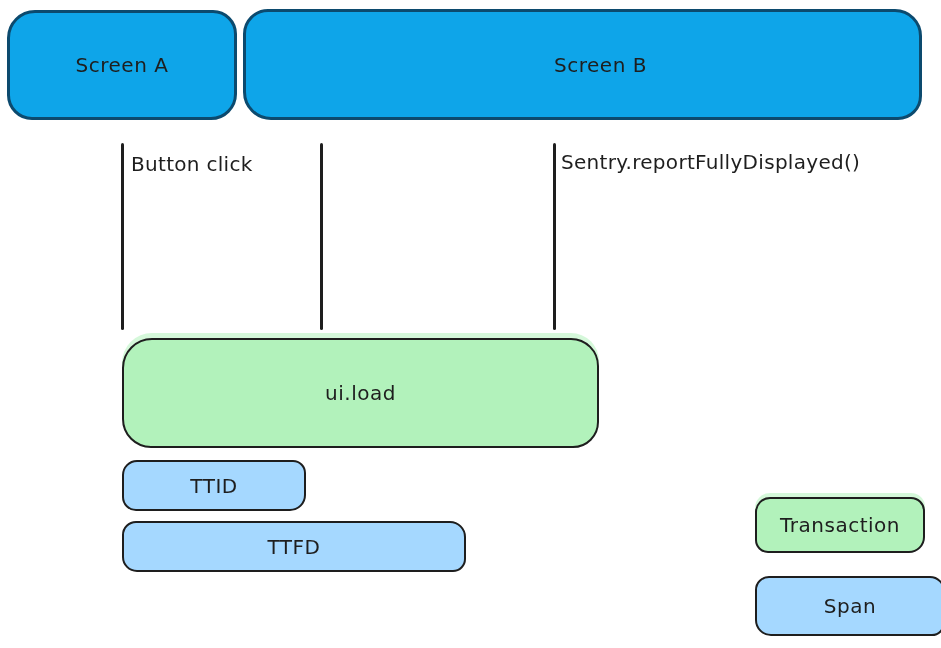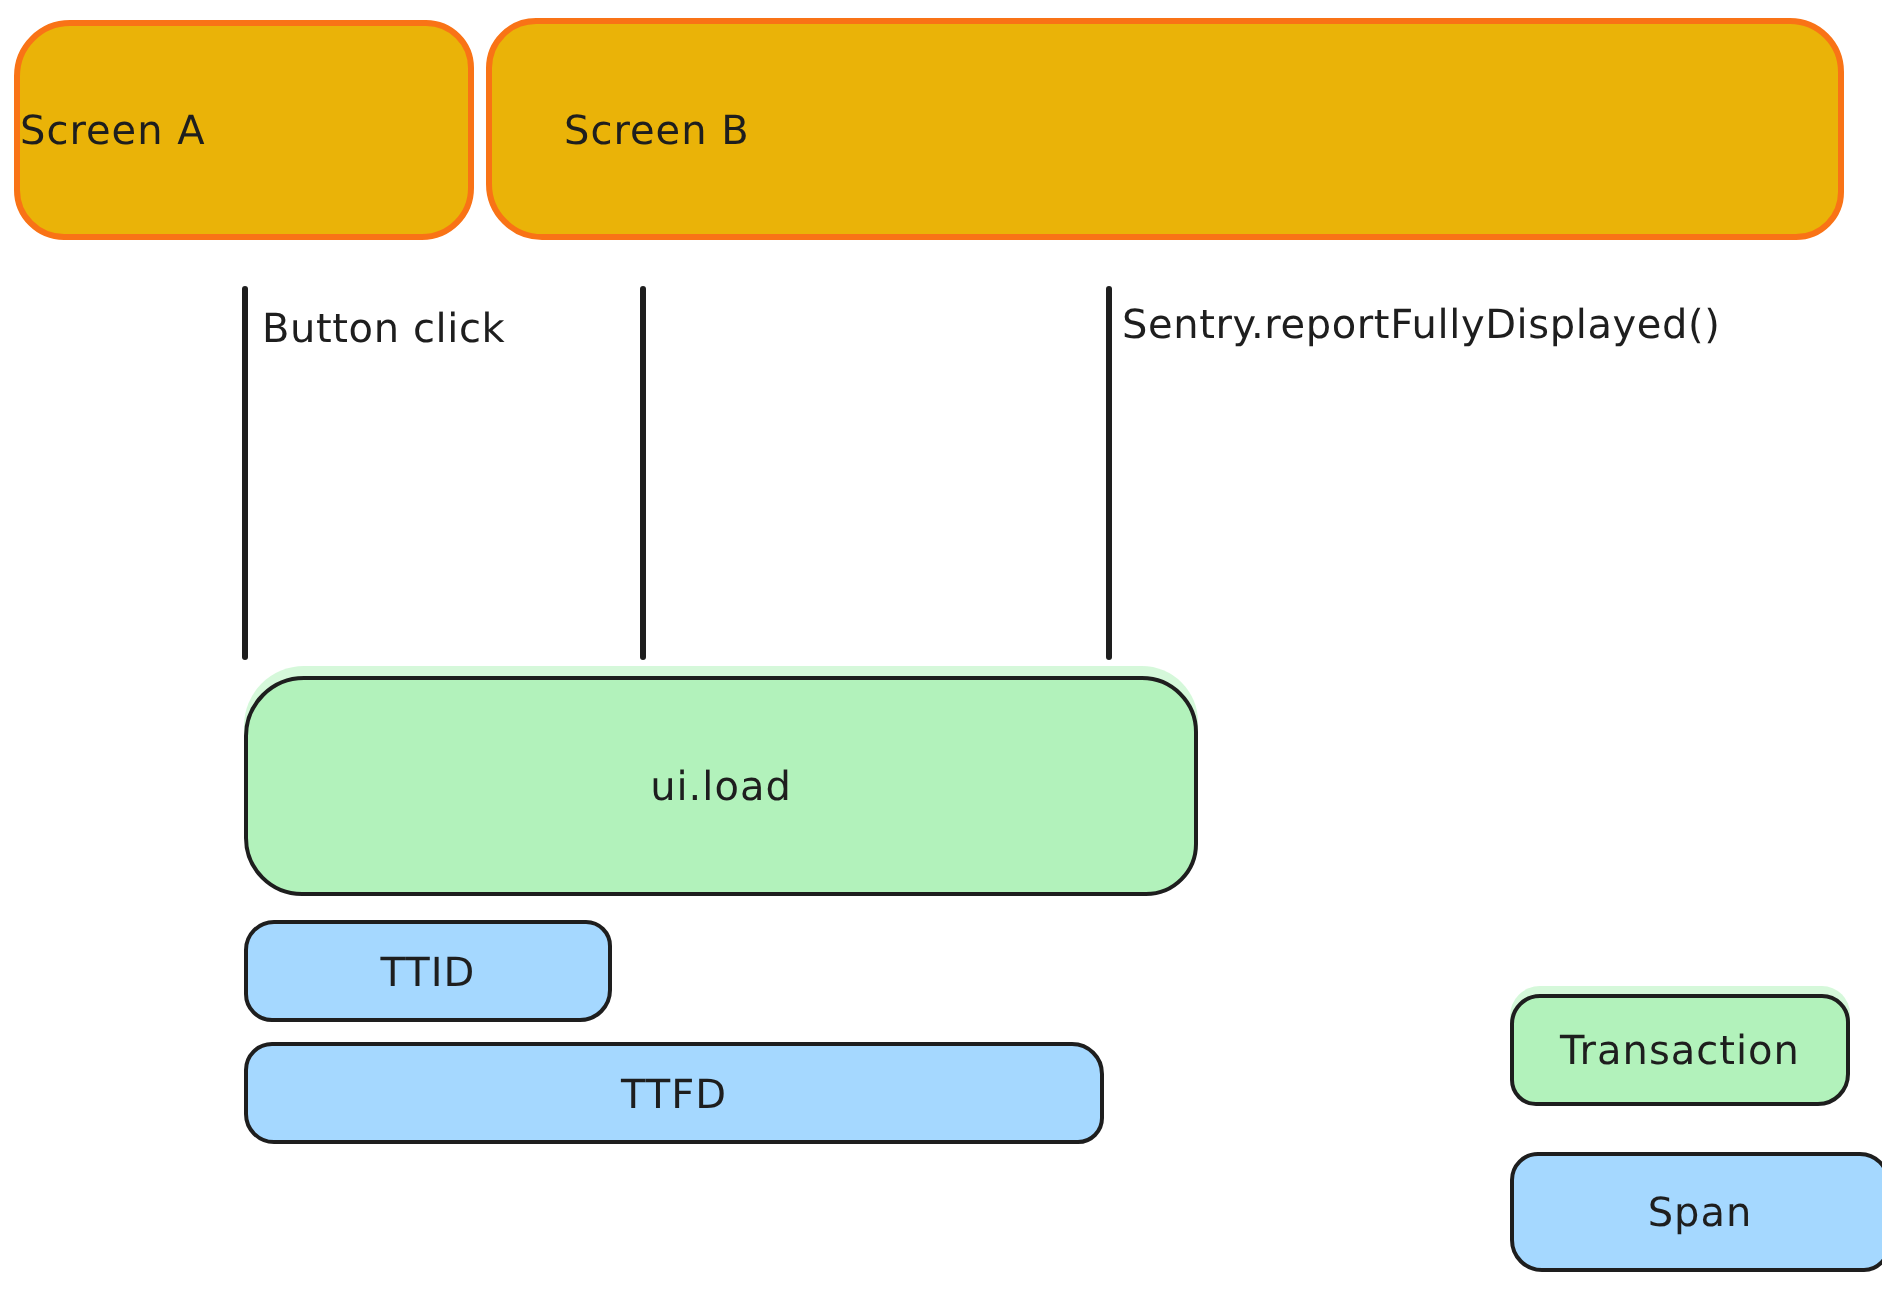--- a/index.html
+++ b/index.html
@@ -13,25 +13,25 @@
     height: 648px;
     background: #ffffff;
     font-family: "DejaVu Sans", sans-serif;
     color: #1e1e1e;
     overflow: hidden;
   }
   
   .screen-box {
     position: absolute;
     box-sizing: border-box;
-    border: 3px solid #f97316;
-    background: #eab308;
+    border: 3px solid #0c4a6e;
+    background: #0ea5e9;
     display: flex;
     align-items: center;
-    justify-content: flex-start;
+    justify-content: center;
     font-size: 20px;
     letter-spacing: 0.5px;
   }
   .screen-a {
     left: 7px; top: 10px;
     width: 230px; height: 110px;
     border-radius: 28px 24px 26px 25px;
   }
   .screen-b {
     left: 243px; top: 9px;
@@ -80,21 +80,21 @@
     border-radius: 30px 28px 26px 29px;
     box-shadow: 0 -5px 0 0 rgba(178, 242, 187, 0.55);
   }
   .bar-ttid {
     left: 122px; top: 460px;
     width: 184px; height: 51px;
     border-radius: 15px 13px 16px 14px;
   }
   .bar-ttfd {
     left: 122px; top: 521px;
-    width: 430px; height: 51px;
+    width: 344px; height: 51px;
     border-radius: 14px 16px 13px 15px;
   }
   
   .legend-transaction {
     left: 755px; top: 497px;
     width: 170px; height: 56px;
     border-radius: 15px 14px 16px 13px;
     box-shadow: 0 -4px 0 0 rgba(178, 242, 187, 0.55);
   }
   .legend-span {

